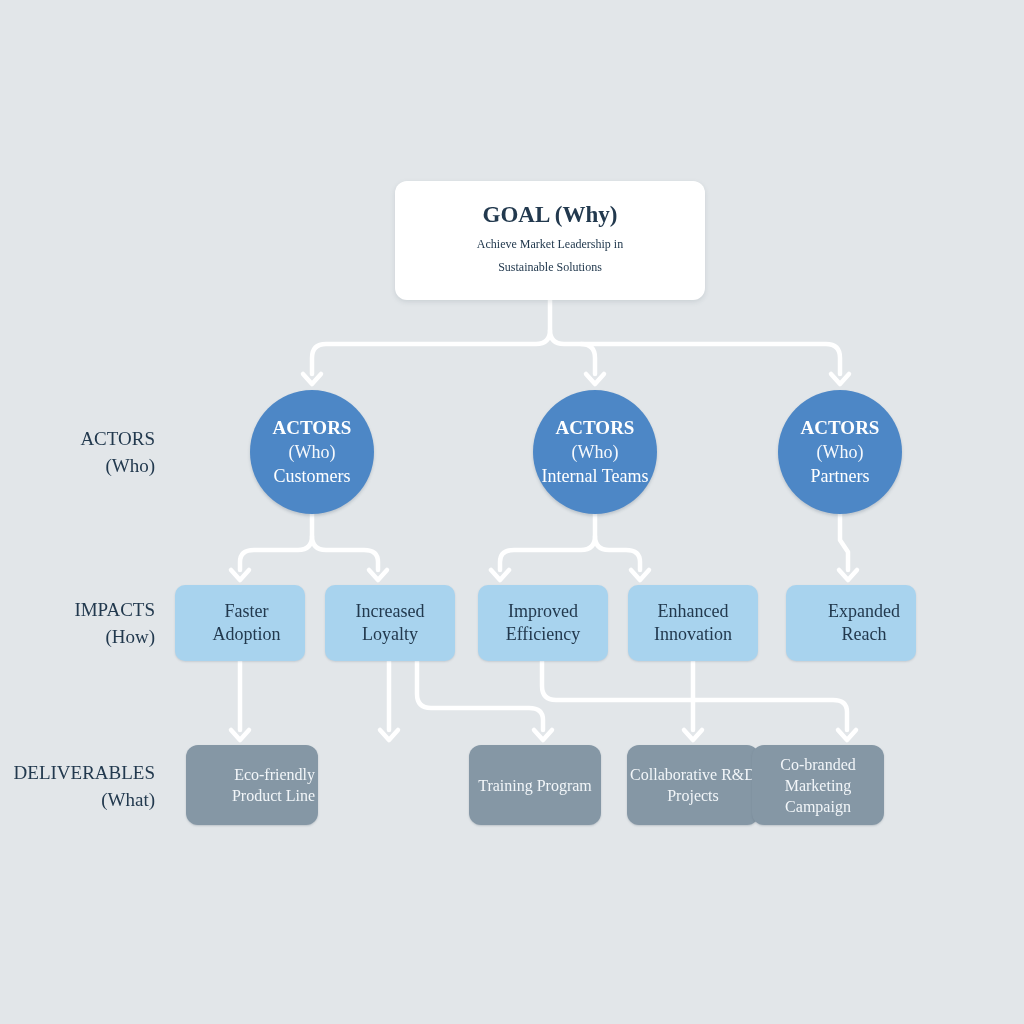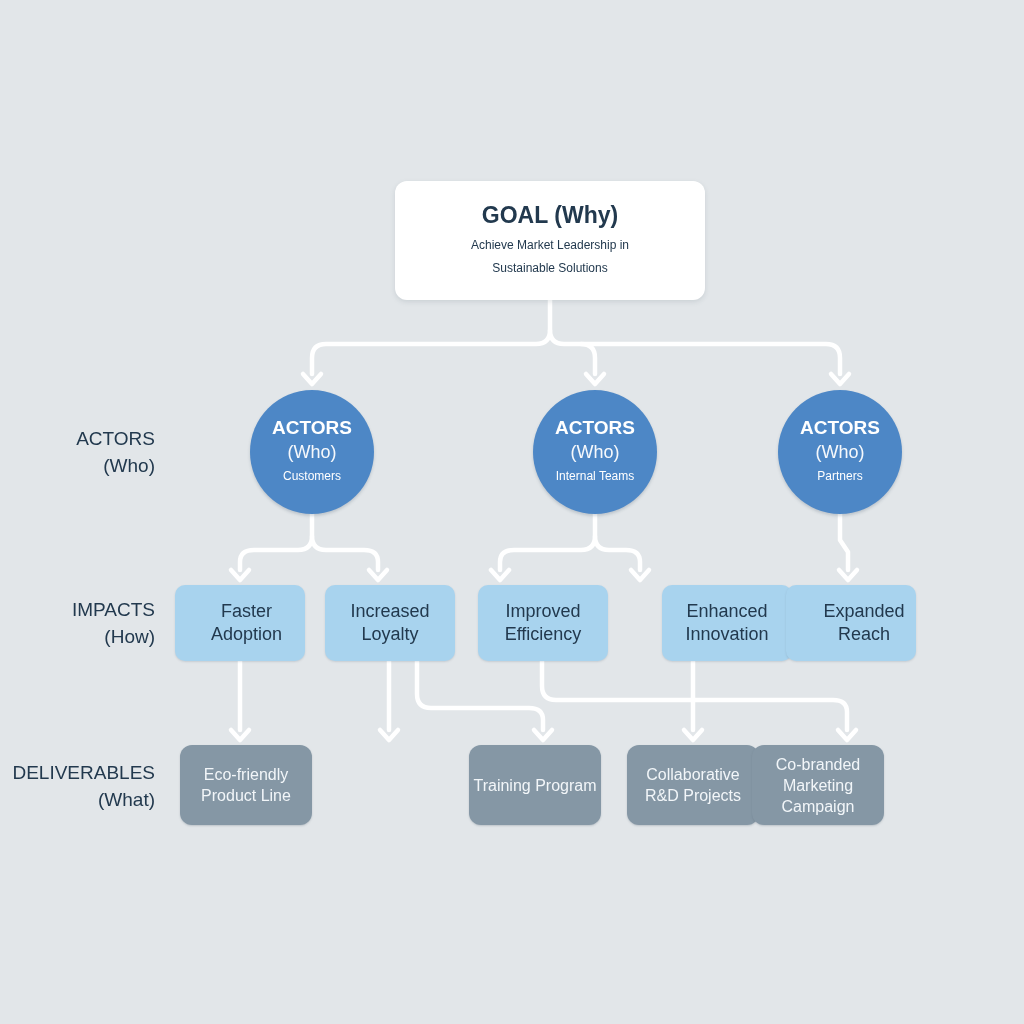--- a/index.html
+++ b/index.html
@@ -1,19 +1,19 @@
 <!DOCTYPE html>
 <html style="--background: #e2e6e9; --goal-box: #ffffff; --actor-circle: #4d87c6; --impact-box: #a8d3ee; --deliverable-box: #8597a5; --connector: #ffffff; --text-dark: #22394e; --text-light: #f2f6f9;"><head>
 <meta charset="utf-8">
 <style>
   html,body{margin:0;padding:0;background:#e2e6e9;}
   .canvas{
     position:relative;width:1024px;height:884px;overflow:hidden;
     background:var(--background,#e2e6e9);
-    font-family:Liberation Sans, sans-serif;
+    font-family:Liberation Serif, serif;
   }
   .connectors{position:absolute;left:0;top:0;width:1024px;height:1024px;}
   .connectors path{
     stroke:var(--connector,#ffffff);stroke-width:4.5;fill:none;
     stroke-linecap:round;stroke-linejoin:round;
   }
   .goal{
     position:absolute;left:395px;top:181px;width:310px;height:119px;
     background:var(--goal-box,#ffffff);border-radius:12px;
     box-shadow:0 2px 5px rgba(100,115,130,.18);
@@ -32,37 +32,37 @@
   .circle{
     position:absolute;top:390px;width:124px;height:124px;border-radius:50%;
     background:var(--actor-circle,#4d87c6);color:#ffffff;
     display:flex;flex-direction:column;align-items:center;justify-content:center;
     text-align:center;line-height:24px;
     box-shadow:0 2px 3px rgba(80,100,120,.25);
   }
   .c1{left:250px;} .c2{left:533px;} .c3{left:778px;}
   .circle .heading{font-size:19px;font-weight:bold;}
   .circle .qual{font-size:18px;opacity:.95;}
-  .circle .name{font-size:12px;}
+  .circle .name{font-size:18px;}
   .impact{
     position:absolute;top:585px;width:130px;height:76px;
     background:var(--impact-box,#a8d3ee);border-radius:10px;
     color:var(--text-dark,#1e3a54);font-size:18px;line-height:23px;
     display:flex;align-items:center;justify-content:center;text-align:center;
     box-shadow:0 1px 2px rgba(100,115,130,.22);padding:2px;box-sizing:border-box;
   }
-  .im1{left:175px;padding-left:15px;} .im2{left:325px;} .im3{left:478px;} .im4{left:628px;margin-left:34px;} .im5{left:786px;padding-left:28px;}
+  .im1{left:175px;padding-left:15px;} .im2{left:325px;} .im3{left:478px;} .im4{left:628px;} .im5{left:786px;padding-left:28px;}
   .deliv{
     position:absolute;top:745px;width:132px;height:80px;
     background:var(--deliverable-box,#8597a5);border-radius:12px;
     color:var(--text-light,#f2f6f9);font-size:16px;line-height:21px;
     display:flex;align-items:center;justify-content:center;text-align:center;
     box-shadow:0 1px 2px rgba(90,105,120,.28);padding:3px;box-sizing:border-box;
   }
-  .d1{left:180px;} .d2{left:324px;} .d3{left:469px;} .d4{left:627px;} .d5{left:752px;}
+  .d1{left:186px;text-align:right;} .d2{left:324px;} .d3{left:469px;} .d4{left:627px;} .d5{left:752px;}
 </style>
 </head>
 <body>
 
 <div class="canvas">
 
   <svg class="connectors" viewBox="0 0 1024 1024" aria-hidden="true">
 
     <path d="M550 300 L550 330 Q550 344 536 344 L326 344 Q312 344 312 358 L312 374"></path>
     <path d="M303 374 L312 384 L321 374"></path>

